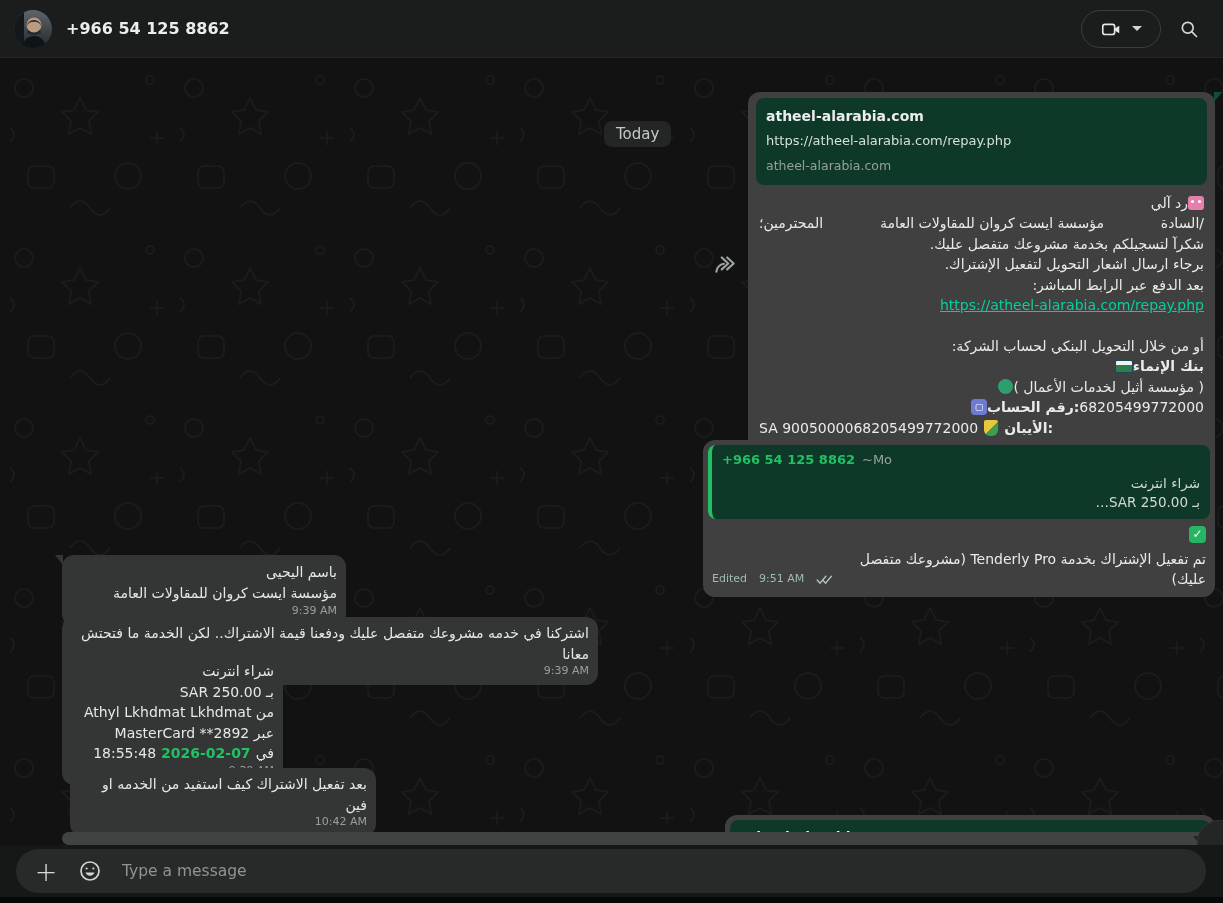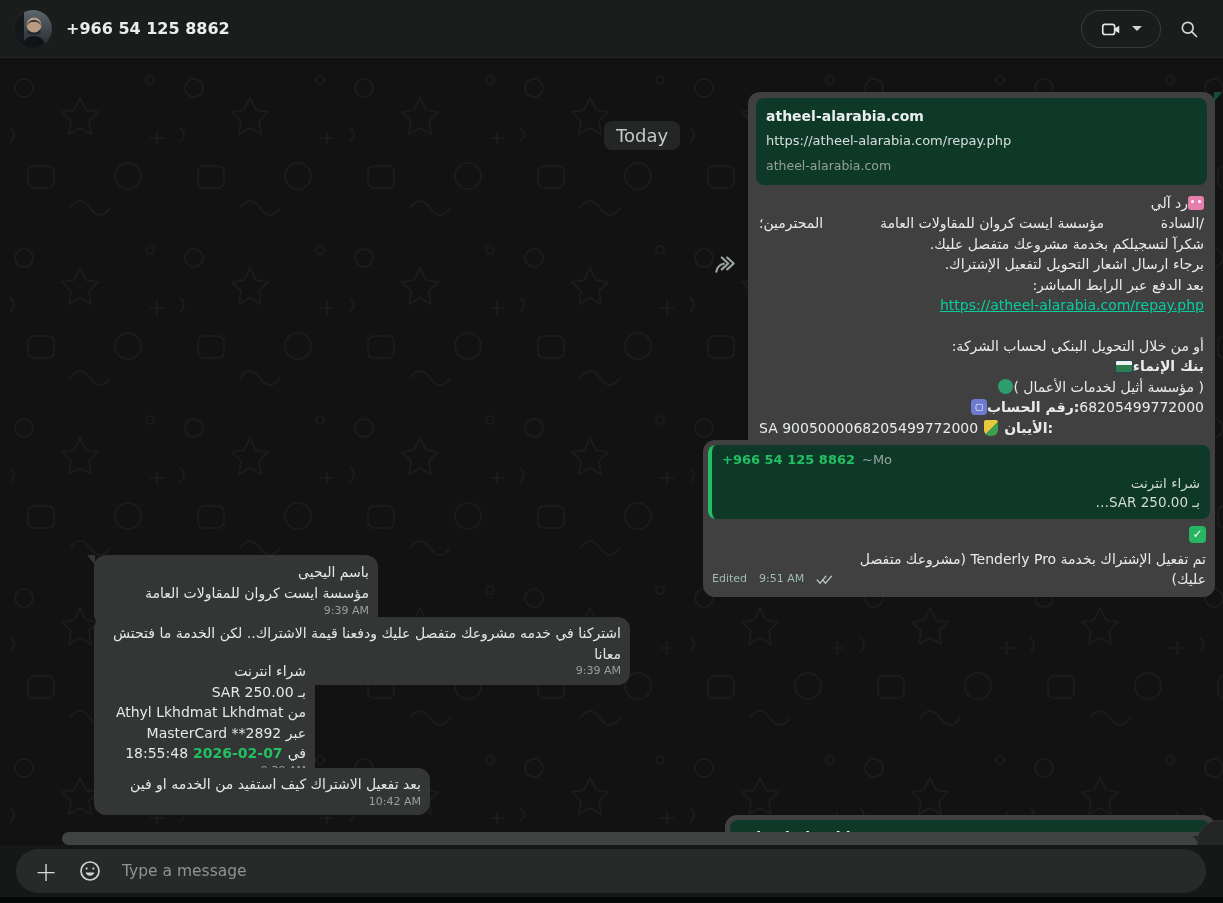--- a/index.html
+++ b/index.html
@@ -19,25 +19,25 @@
   .caret-down { width:0; height:0; border-left:5px solid transparent; border-right:5px solid transparent;
                 border-top:5px solid #cfd5d2; }
   .icon-btn { width:40px; height:40px; display:flex; align-items:center; justify-content:center;
               margin-left:8px; cursor:pointer; border-radius:50%; }
 
   
   .chat { position:absolute; top:58px; left:0; right:0; height:787px; background:#111211; }
   .doodle { position:absolute; inset:0; }
 
   .today-chip { position:absolute; left:604px; top:63px; background:#242626; color:#c3c9c6;
-                font-size:18px; font-weight:500; padding:4px 12px; border-radius:8px; z-index:2; }
+                font-size:15px; font-weight:500; padding:4px 12px; border-radius:8px; z-index:2; }
 
   .msg { position:absolute; border-radius:12px; z-index:2; font-size:14px; line-height:20.5px; }
   .out { background:#404040; color:#e7ece9; }
-  .in  { background:#343636; color:#e4e8e6;margin-left:32px; }
+  .in  { background:#343636; color:#e4e8e6; }
   .tail-out { position:absolute; right:-7px; top:0; width:0; height:0;
               border-top:10px solid #144d37; border-right:8px solid transparent; }
   .tail-in  { position:absolute; left:-7px; top:0; width:0; height:0;
               border-top:10px solid #343636; border-left:8px solid transparent; }
 
   .preview-box { background:#0e3929; border-radius:8px; padding:8px 10px; cursor:pointer; }
   .preview-title { font-size:14px; font-weight:700; color:#eaeeec; }
   .preview-url { font-size:13px; color:#d9dfdc; margin-top:4px; }
   .preview-domain { font-size:12.5px; color:#94a09a; margin-top:5px; }
 
@@ -273,21 +273,21 @@
       <div class="dateline">
         <span>في</span>
         <span class="date-green">2026-02-07</span>
         <span>18:55:48</span>
       </div>
       <div class="meta-in" style="margin-top:-3px;">
         <span>9:39 AM</span>
       </div>
     </div>
 
-    <div class="msg in" style="left:62px; top:710px; width:336px; padding:6px 9px 3px;">
+    <div class="msg in" style="left:70px; top:710px; width:306px; padding:6px 9px 3px;">
       <div class="rtl-line">بعد تفعيل الاشتراك كيف استفيد من الخدمه او فين</div>
       <div class="meta-in" style="margin-top:-3px;">
         <span>10:42 AM</span>
       </div>
     </div>
 
     <div class="msg out" style="right:8px; top:757px; width:490px; height:34px; padding:5px; overflow:hidden;">
       <span class="tail-out"></span>
       <div class="preview-box" style="padding:7px 10px 20px;">
         <div class="preview-title">atheel-alarabia.com</div>

